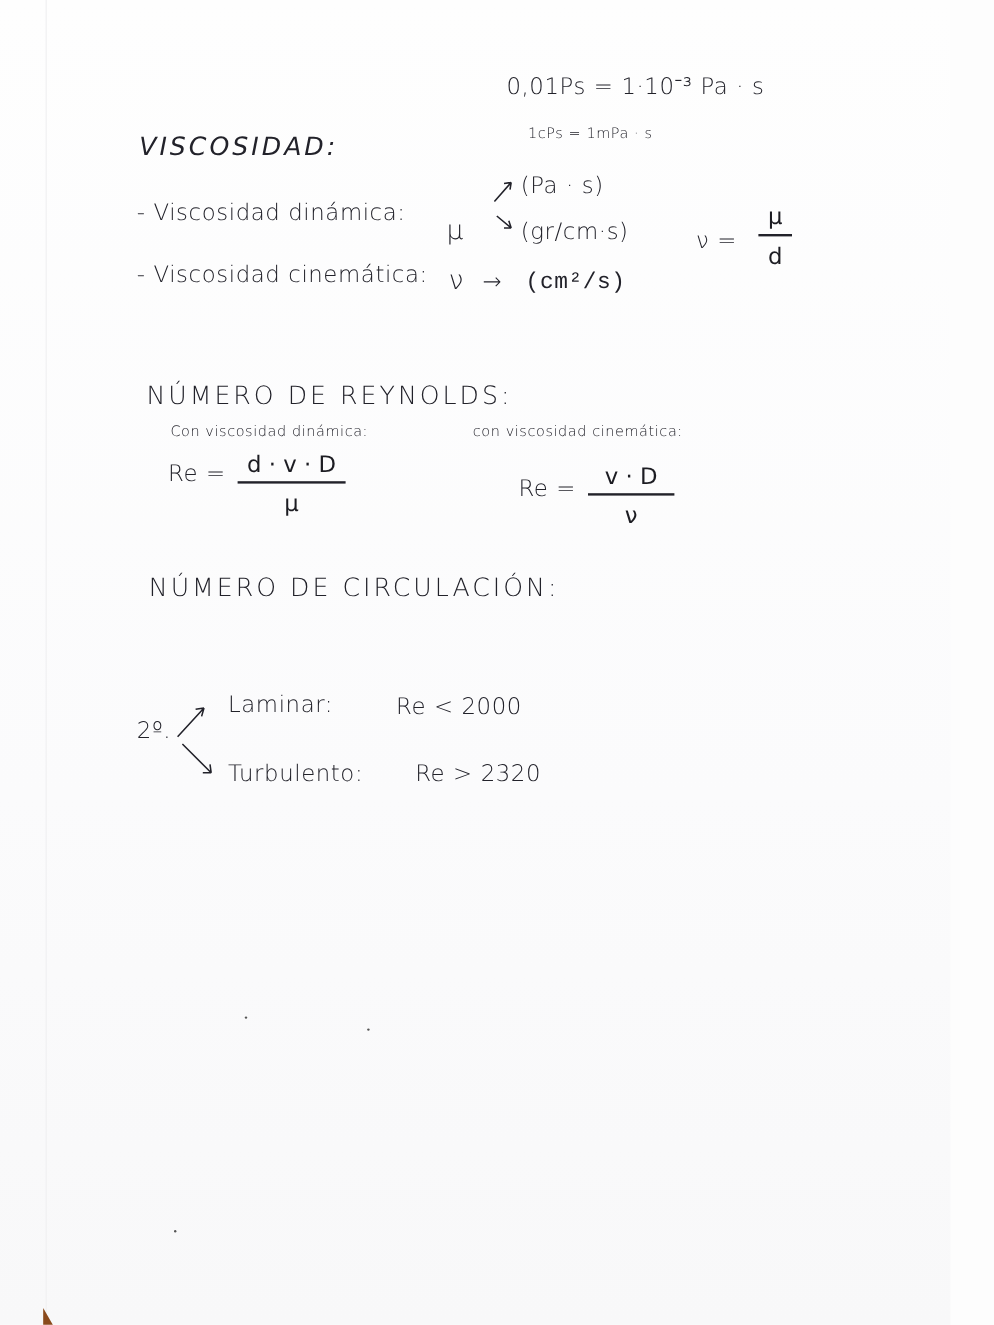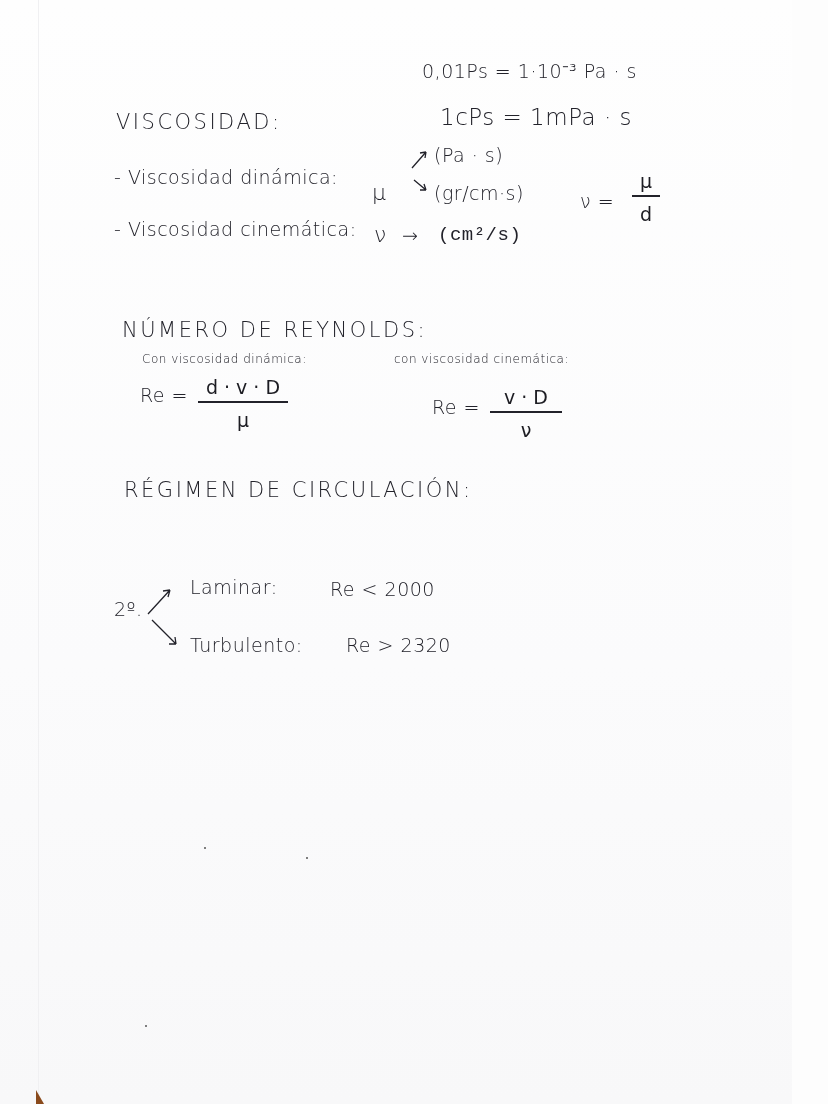--- a/index.html
+++ b/index.html
@@ -19,38 +19,38 @@
     border-left:8px solid #8a4a1c; border-top:14px solid transparent; }
   .hw {
     position:absolute; white-space:nowrap;
     font-family:"DejaVu Sans", sans-serif;
     font-weight:300; color:#22222a;
     letter-spacing:0.5px;
   }
   .title { font-size:21px; letter-spacing:2.5px; }
   .body { font-size:19px; }
   .small { font-size:12px; }
-  .mid { font-size:23px;text-align:right; }
+  .mid { font-size:12px;text-align:right; }
   .frac { position:absolute; display:flex; flex-direction:column; align-items:center; }
   .frac .num, .frac .den { font-size:19px; white-space:nowrap; line-height:22px; }
   .frac .bar { height:1.5px; background:#22222a; margin:3px 0 6px 0; }
   .dot { position:absolute; width:2px; height:2px; border-radius:50%; background:#555; }
   .arrow { position:absolute; }
 </style>
 </head>
 <body>
 
 <div class="page">
   <div class="edge-left"></div>
   <div class="corner"></div>
 
   <div class="hw body" style="left:422px; top:58px;">0,01Ps = 1·10⁻³ Pa · s</div>
   <div class="hw mid" style="left:440px; top:104px;">1cPs = 1mPa · s</div>
 
-  <div class="hw title" style="left:116px; top:110px;">VISCOSIDAD:</div>
+  <div class="hw title" style="left:116px; top:110px;font-style:italic;">VISCOSIDAD:</div>
 
   <div class="hw body" style="left:114px; top:166px;">- Viscosidad dinámica:</div>
   <div class="hw body" style="left:372px; top:180px; font-size:22px;">μ</div>
   <svg class="arrow" style="left:408px; top:146px;" width="24" height="50">
     <path d="M4 22 L18 6 M18 6 L12 7 M18 6 L17 12" stroke="#22222a" stroke-width="1.3" fill="none"></path>
     <path d="M6 34 L18 44 M18 44 L12 44 M18 44 L16 38" stroke="#22222a" stroke-width="1.3" fill="none"></path>
   </svg>
   <div class="hw body" style="left:434px; top:144px;">(Pa · s)</div>
   <div class="hw body" style="left:434px; top:182px;">(gr/cm·s)</div>
 
@@ -76,21 +76,21 @@
   </div>
 
   <div class="hw small" style="left:394px; top:352px;">con viscosidad cinemática:</div>
   <div class="hw body" style="left:432px; top:396px;">Re =</div>
   <div class="frac" style="left:490px; top:386px;">
     <span class="num">v · D</span>
     <span class="bar" style="width:72px;"></span>
     <span class="den">ν</span>
   </div>
 
-  <div class="hw title" style="left:124px; top:478px;">RÉGIMEN DE CIRCULACIÓN:</div>
+  <div class="hw title" style="left:124px; top:478px;">NÚMERO DE CIRCULACIÓN:</div>
 
   <div class="hw body" style="left:114px; top:598px;">2º.</div>
   <svg class="arrow" style="left:144px; top:580px;" width="40" height="70">
     <path d="M4 34 L26 10 M26 10 L19 11 M26 10 L24 17" stroke="#22222a" stroke-width="1.3" fill="none"></path>
     <path d="M8 40 L32 64 M32 64 L25 64 M32 64 L31 57" stroke="#22222a" stroke-width="1.3" fill="none"></path>
   </svg>
   <div class="hw body" style="left:190px; top:576px;">Laminar:</div>
   <div class="hw body" style="left:330px; top:578px;">Re &lt; 2000</div>
   <div class="hw body" style="left:190px; top:634px;">Turbulento:</div>
   <div class="hw body" style="left:346px; top:634px;text-align:center;">Re &gt; 2320</div>

